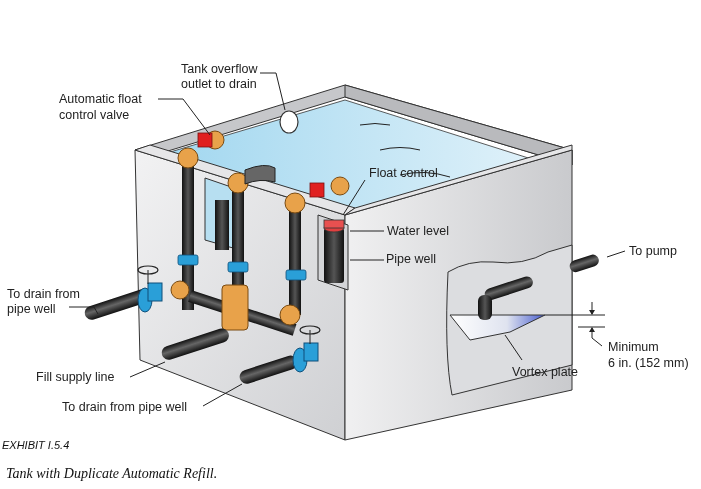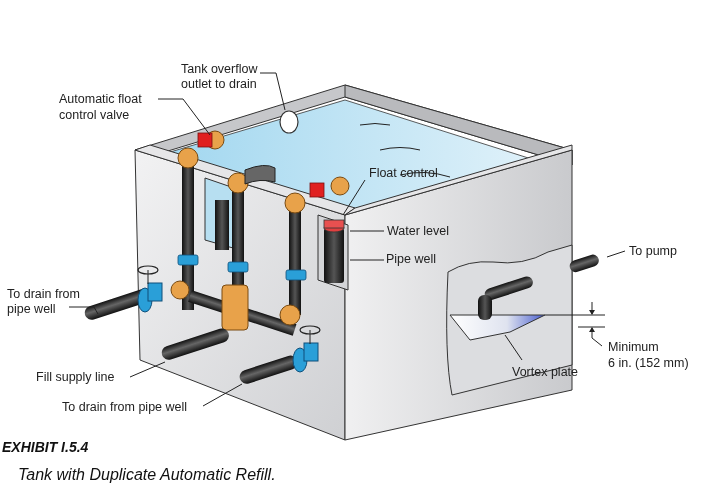--- a/index.html
+++ b/index.html
@@ -1,21 +1,21 @@
 <!DOCTYPE html>
 <html><head>
 <meta charset="utf-8">
 <style>
   html, body { margin:0; padding:0; background:#ffffff; }
   body { width:701px; height:489px; position:relative; overflow:hidden; font-family:"Liberation Sans", sans-serif; }
   #figure { position:absolute; left:0; top:0; width:701px; height:489px; }
   .lbl { font-family:"Liberation Sans", sans-serif; font-size:12.5px; fill:#222; }
   .lead { stroke:#222; stroke-width:1; fill:none; }
-  .cap-title { position:absolute; left:2px; top:439px; font-family:"Liberation Sans", sans-serif; font-size:14px; font-weight:bold; font-style:italic; color:#111; }
-  .cap-text { position:absolute; left:18px; top:466px; font-family:Liberation Sans, sans-serif; font-size:16px; font-style:italic; color:#111; }
+  .cap-title { position:absolute; left:2px; top:439px; font-family:"Liberation Sans", sans-serif; font-size:11px; font-weight:normal; font-style:italic; color:#111; }
+  .cap-text { position:absolute; left:6px; top:466px; font-family:Liberation Serif, serif; font-size:14px; font-style:italic; color:#111; }
 </style>
 </head>
 <body>
 
 <svg id="figure" viewBox="0 0 701 489" xmlns="http://www.w3.org/2000/svg">
   <defs>
     <linearGradient id="waterGrad" x1="0" y1="0" x2="1" y2="0">
       <stop offset="0" stop-color="#9fd6ef"></stop>
       <stop offset="1" stop-color="#e4f3fa"></stop>
     </linearGradient>

